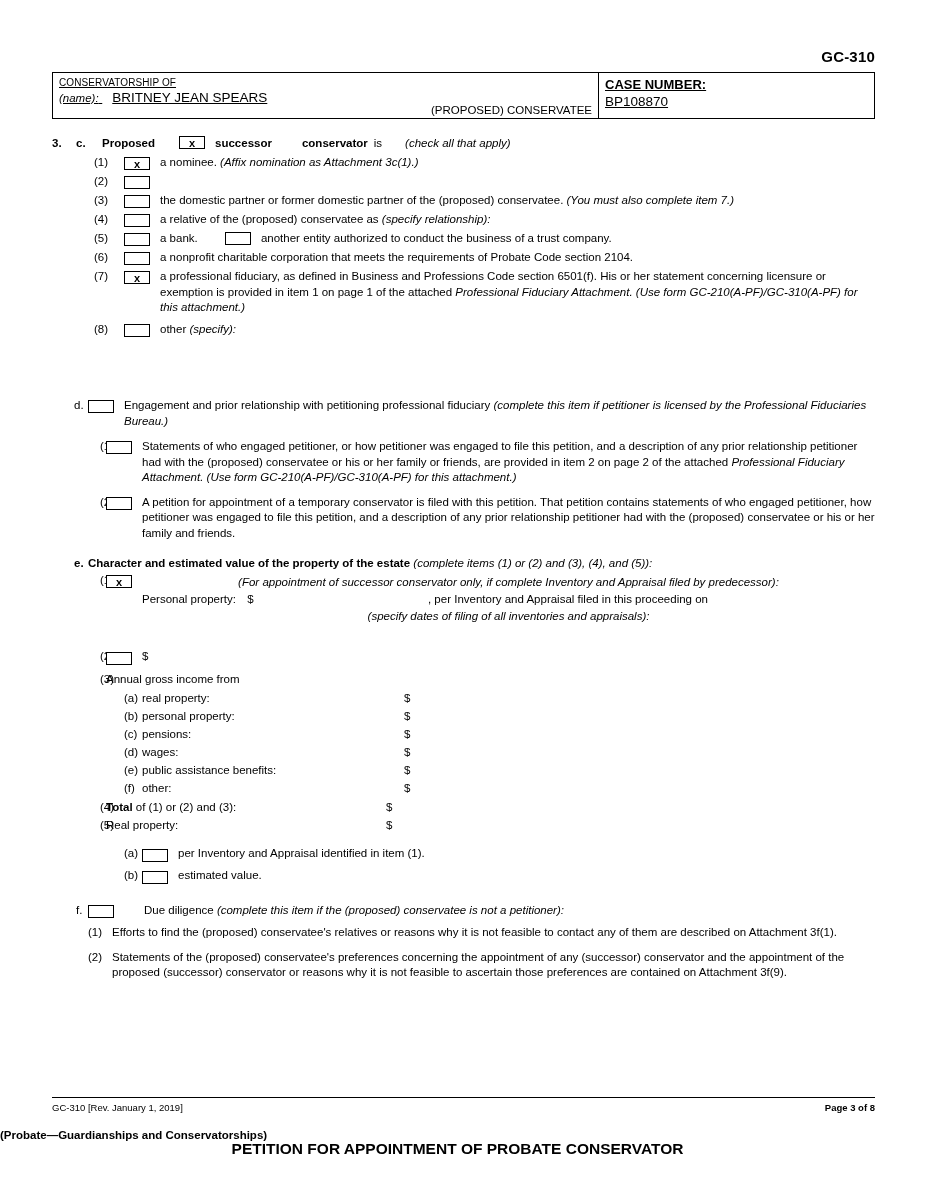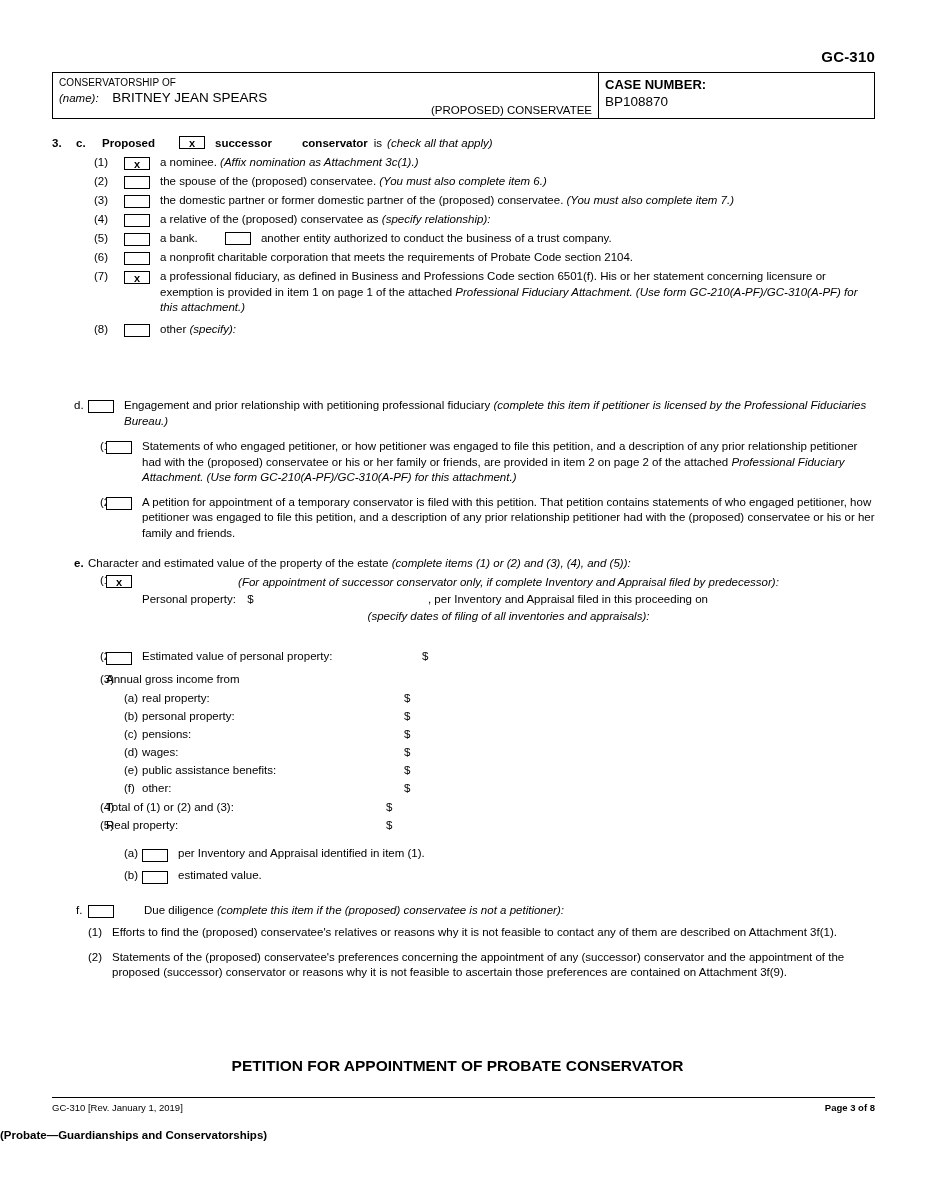--- a/index.html
+++ b/index.html
@@ -33,20 +33,21 @@
   
   .hdr {
     position: absolute;
     left: 52px;
     top: 72px;
     width: 823px;
     height: 47px;
     border: 1.2px solid #000;
     box-sizing: border-box;
     display: flex;
+    text-decoration: underline;
   }
   .hdr-left {
     width: 546px;
     box-sizing: border-box;
     border-right: 1.2px solid #000;
     position: relative;
     padding: 4px 6px;
   }
   .hdr-right {
     flex: 1;
@@ -109,21 +110,21 @@
     position: absolute;
     left: 0; right: 0; top: 50%;
     transform: translateY(-50%);
     text-align: center;
     font-size: 11px;
     font-weight: bold;
     line-height: 1;
     font-family: "Liberation Sans", sans-serif;
   }
   .ital { font-style: italic; text-align: center; }
-  .bold { font-weight: normal; }
+  .bold { font-weight: bold; }
 
   
   .item3c {
     display: flex;
     align-items: center;
     margin-bottom: 6px;
   }
   .item3c .n { font-weight: bold; width: 24px; flex: 0 0 24px; }
   .item3c .l { font-weight: bold; width: 26px; flex: 0 0 26px; }
   .item3c .w1 { font-weight: bold; margin-right: 24px; }
@@ -308,21 +309,21 @@
   .footer-right {
     position: absolute;
     right: 52px;
     top: 1102px;
     font-size: 9.5px;
     font-weight: bold;
   }
   .footer-title {
     position: absolute;
     left: 0;
-    top: 1057px;
+    top: 1140px;
     width: 915px;
     text-align: center;
     font-weight: bold;
     font-size: 15.5px;
   }
   .footer-sub {
     position: absolute;
     left: 0;
     top: 1129px;
     width: 784px;
@@ -356,37 +357,34 @@
   <div class="body">
 
     <div class="item3c">
       <span class="n">3.</span>
       <span class="l">c.</span>
       <span class="w1">Proposed</span>
       <span class="cb checked"></span>
       <span class="w2">successor</span>
       <span class="w3">conservator</span>
       <span>is</span>
-      <span class="ital" style="margin-left:5px">(check all that apply)</span>
+      <span class="ital" style="margin-left:23px">(check all that apply)</span>
     </div>
 
     <div class="sub-row">
       <span class="idx">(1)</span>
       <span class="box-wrap"><span class="cb checked"></span></span>
       <span class="content">
         <span>a nominee. </span><span class="ital">(Affix nomination as Attachment 3c(1).)</span>
       </span>
     </div>
 
     <div class="sub-row">
       <span class="idx">(2)</span>
       <span class="box-wrap"><span class="cb"></span></span>
-      <span class="content">
-        <span>the spouse of the (proposed) conservatee. </span><span class="ital">(You must also complete item 6.)</span>
-      </span>
     </div>
 
     <div class="sub-row">
       <span class="idx">(3)</span>
       <span class="box-wrap"><span class="cb"></span></span>
       <span class="content">
         <span>the domestic partner or former domestic partner of the (proposed) conservatee. </span><span class="ital">(You must also complete item 7.)</span>
       </span>
     </div>
 
@@ -475,21 +473,20 @@
         <div class="ital">(specify dates of filing of all inventories and appraisals):</div>
       </span>
     </div>
 
     <div class="e-list">
 
       <div class="e-item" style="margin-bottom:3px">
         <span class="idx">(2)</span>
         <span class="box-wrap"><span class="cb"></span></span>
         <span class="content">
-          <span class="name">Estimated value of personal property:</span>
           <span class="amt">$</span>
         </span>
       </div>
 
       <div class="e-item" style="margin-bottom:1px">
         <span class="idx">(3)</span>
         <span class="content">
           <span class="name">Annual gross income from</span>
         </span>
       </div>

